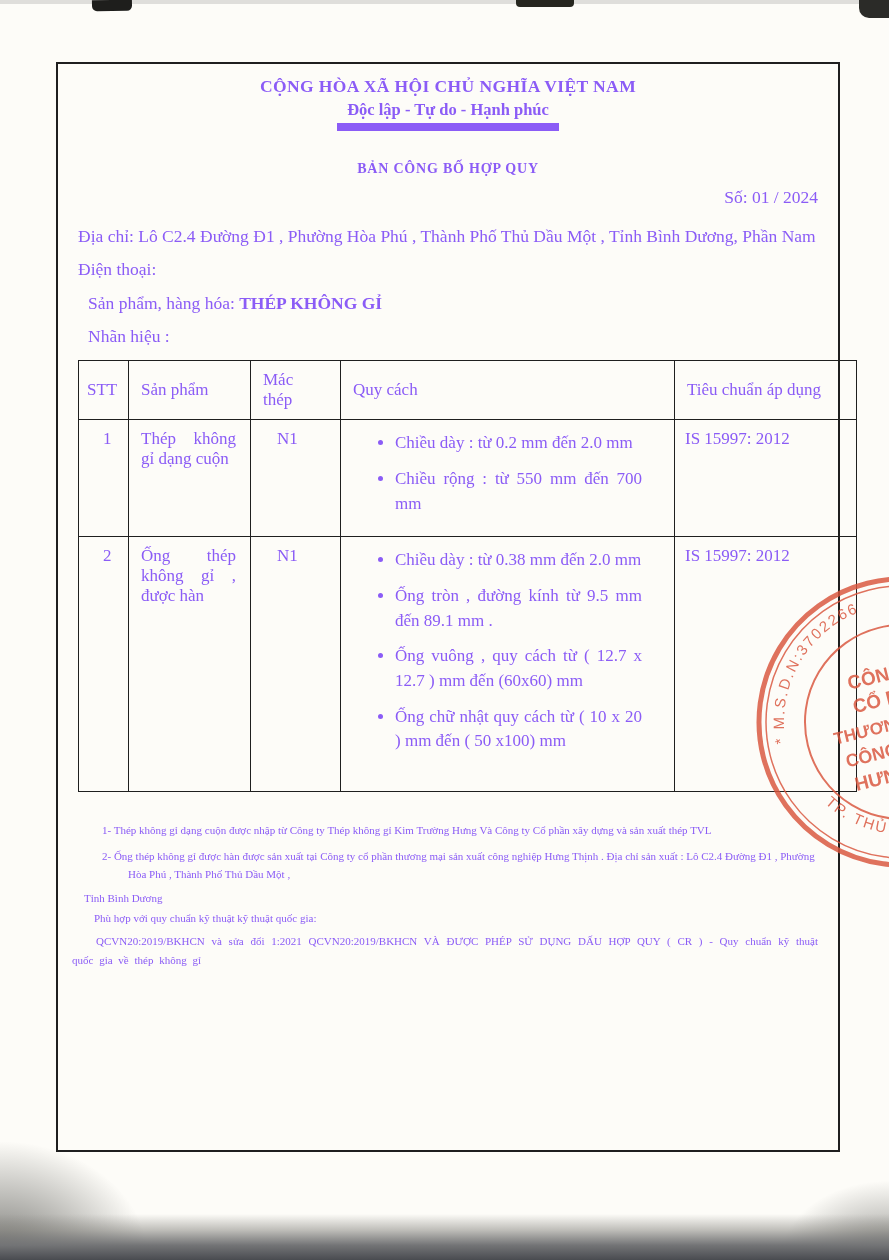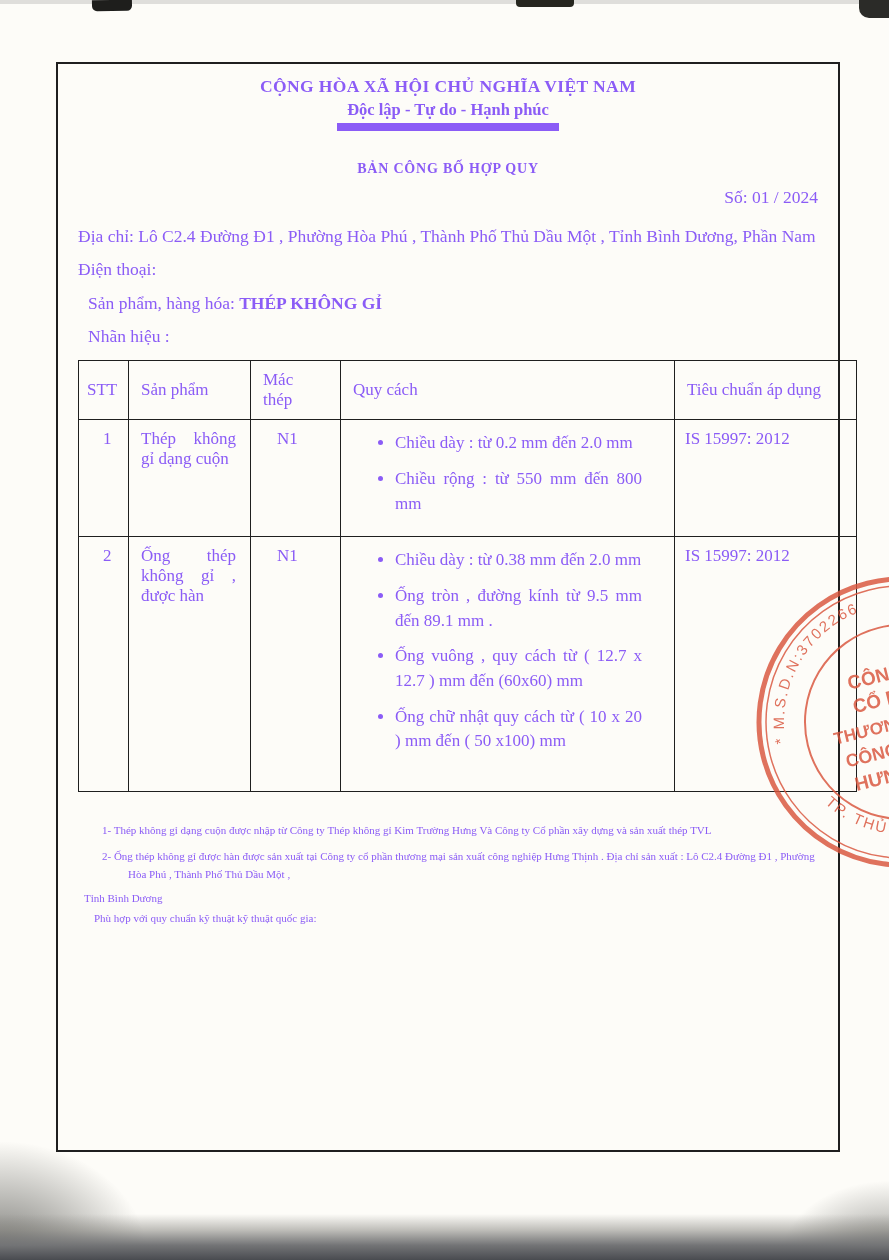--- a/index.html
+++ b/index.html
@@ -101,21 +101,21 @@
           </tr>
         </thead>
         <tbody>
           <tr class="row1">
             <td class="c-stt">1</td>
             <td class="c-prod">Thép không gỉ dạng cuộn</td>
             <td class="c-grade">N1</td>
             <td class="c-spec">
               <ul>
                 <li>Chiều dày : từ 0.2 mm đến 2.0 mm</li>
-                <li>Chiều rộng : từ 550 mm đến 800 mm</li>
+                <li>Chiều rộng : từ 550 mm đến 700 mm</li>
               </ul>
             </td>
             <td class="c-std">IS 15997: 2012</td>
           </tr>
           <tr class="row2">
             <td class="c-stt">2</td>
             <td class="c-prod">Ống thép không gỉ , được hàn</td>
             <td class="c-grade">N1</td>
             <td class="c-spec">
               <ul>
@@ -128,20 +128,21 @@
             <td class="c-std">IS 15997: 2012</td>
           </tr>
         </tbody>
       </table>
 
       <div class="notes">
         <p class="note">1- Thép không gỉ dạng cuộn được nhập từ Công ty Thép không gỉ Kim Trường Hưng Và Công ty Cổ phần xây dựng và sản xuất thép TVL</p>
         <p class="note hang">2- Ống thép không gỉ được hàn được sản xuất tại Công ty cổ phần thương mại sản xuất công nghiệp Hưng Thịnh . Địa chỉ sản xuất : Lô C2.4 Đường Đ1 , Phường Hòa Phú , Thành Phố Thủ Dầu Một ,</p>
         <p class="province">Tỉnh Bình Dương</p>
         <p class="conf-intro">Phù hợp với quy chuẩn kỹ thuật kỹ thuật quốc gia:</p>
+        <p class="conf-detail">QCVN20:2019/BKHCN và sửa đổi 1:2021 QCVN20:2019/BKHCN VÀ ĐƯỢC PHÉP SỬ DỤNG DẤU HỢP QUY ( CR ) -  Quy chuẩn kỹ thuật quốc gia về thép không gỉ</p>
       </div>
 
     </div>
   </div>
 
   <svg class="stamp" width="300" height="300" viewBox="0 0 300 300">
     <g>
       <circle cx="150" cy="150" r="143" fill="none" stroke="#d9543c" stroke-width="5"></circle>
       <circle cx="150" cy="150" r="136" fill="none" stroke="#d9543c" stroke-width="1.5"></circle>
       <circle cx="150" cy="150" r="97" fill="none" stroke="#d9543c" stroke-width="2"></circle>

